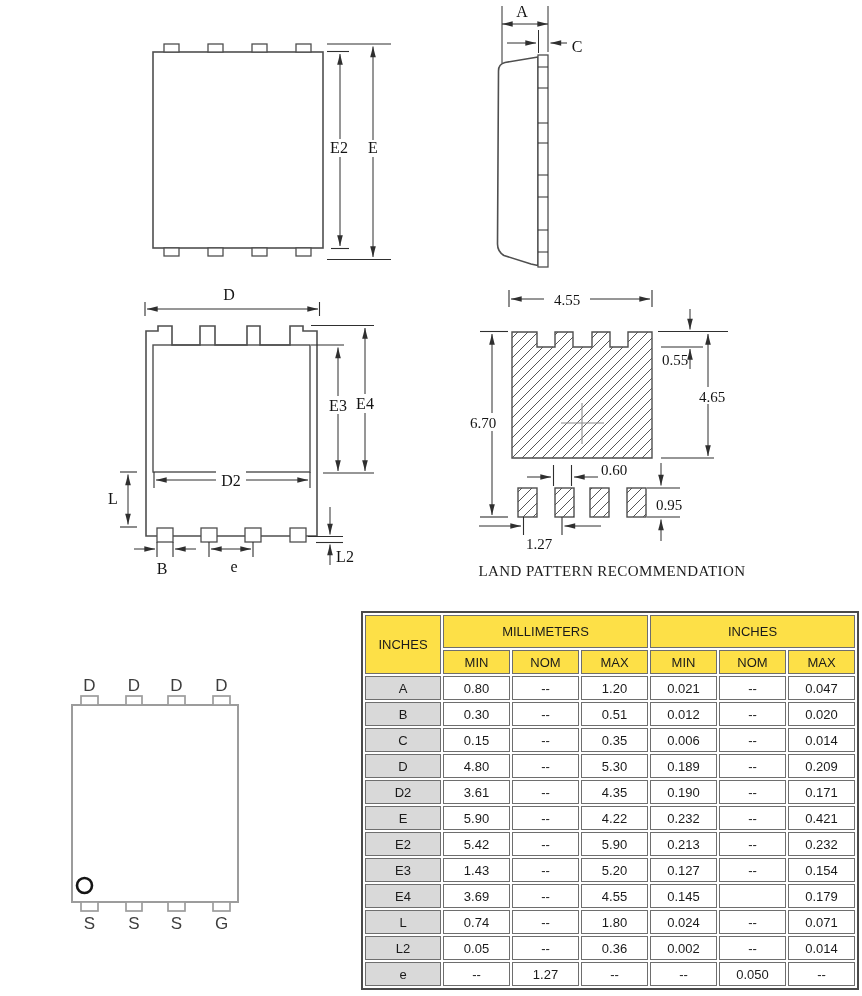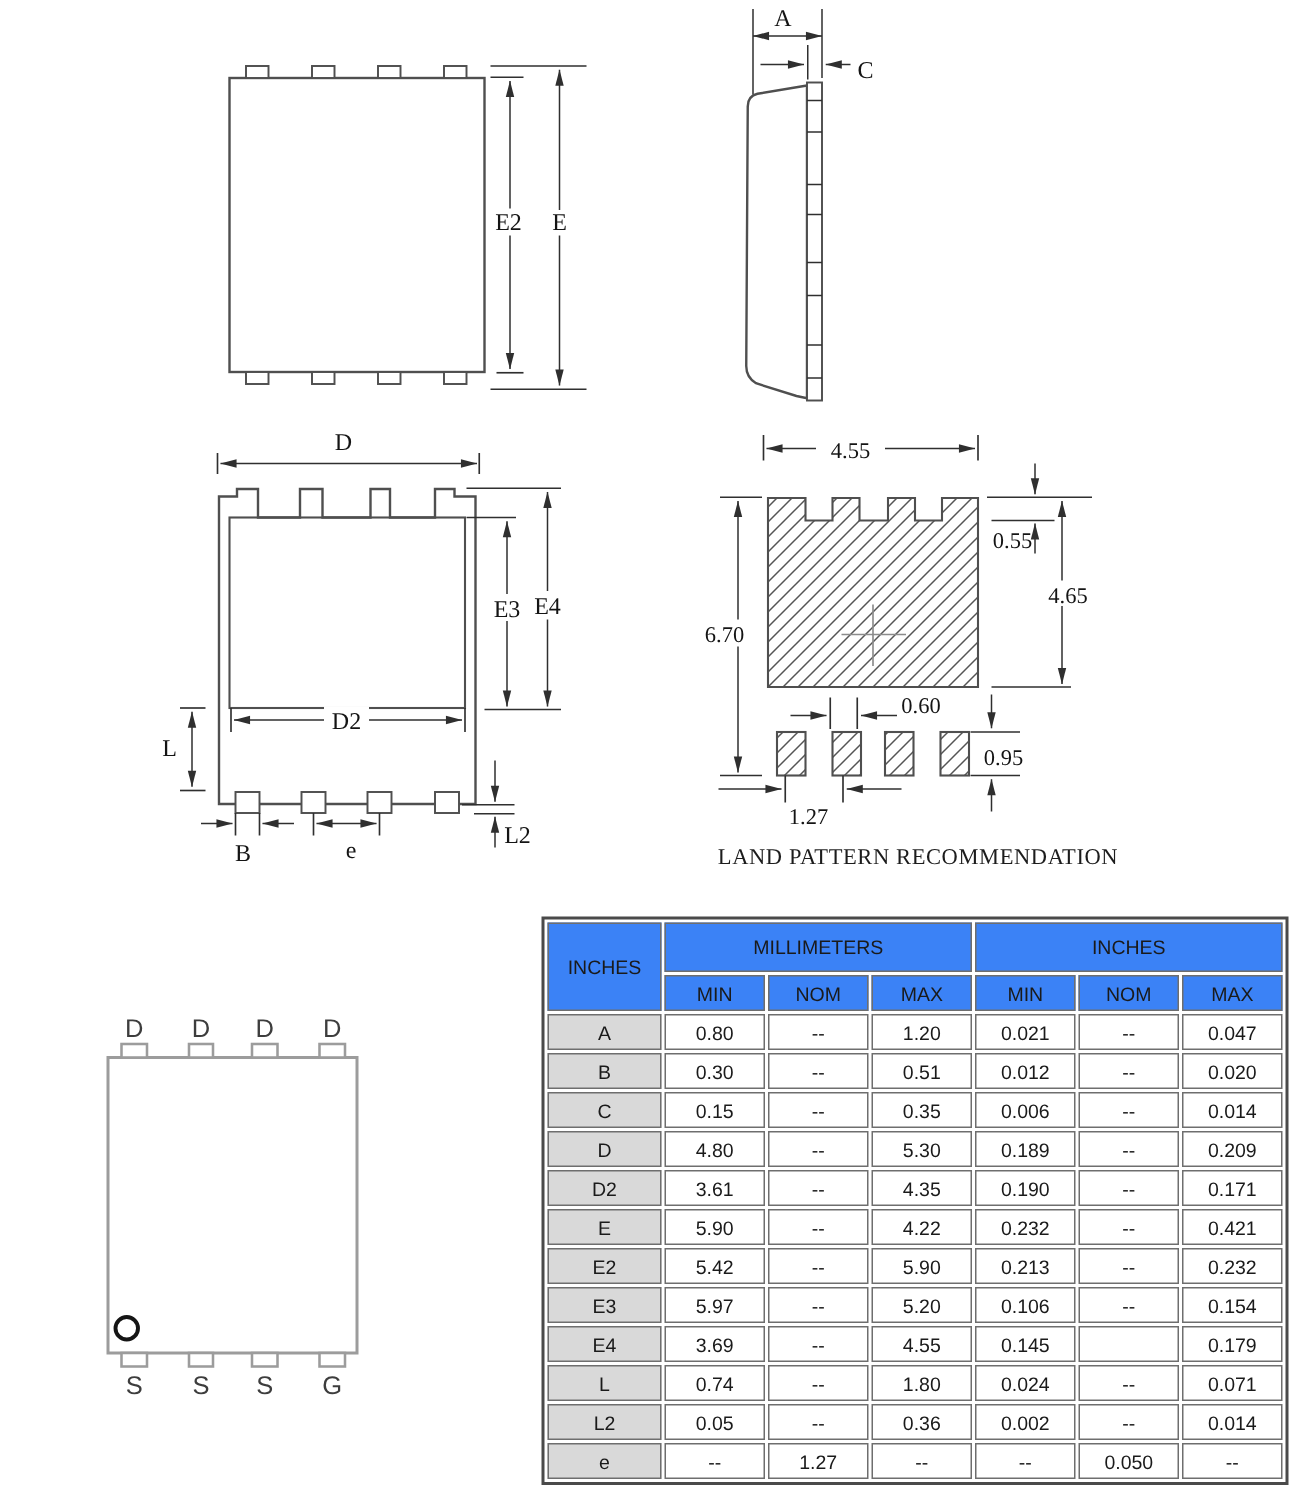--- a/index.html
+++ b/index.html
@@ -28,21 +28,21 @@
     position:absolute; left:361px; top:611px; width:497px;
     border-collapse:separate; border-spacing:2px; table-layout:fixed;
     background:#ffffff; border:2px solid #4a4a4a;
     font-family:"Liberation Sans", sans-serif; font-size:13px; color:#1a1a1a;
   }
   table.dim-table th, table.dim-table td {
     border:1px solid #6e6e6e; text-align:center; vertical-align:middle;
     padding:0; box-sizing:border-box; overflow:hidden; background:#ffffff;
     font-weight:normal;
   }
-  table.dim-table thead th { background:#3b82f6; }
+  table.dim-table thead th { background:#fde047; }
   table.dim-table td.sym   { background:#d9d9d9; }
   table.dim-table tr       { height:24px; }
   table.dim-table tr.grp-row { height:33px; }
 </style>
 </head>
 <body>
 
 <div class="stage">
 
 <svg class="drawing-layer" width="862" height="996" viewBox="0 0 862 996">
@@ -316,24 +316,24 @@
           <td class="sym">E2</td>
           <td>5.42</td>
           <td>--</td>
           <td>5.90</td>
           <td>0.213</td>
           <td>--</td>
           <td>0.232</td>
         </tr>
         <tr>
           <td class="sym">E3</td>
-          <td>5.97</td>
+          <td>1.43</td>
           <td>--</td>
           <td>5.20</td>
-          <td>0.106</td>
+          <td>0.127</td>
           <td>--</td>
           <td>0.154</td>
         </tr>
         <tr>
           <td class="sym">E4</td>
           <td>3.69</td>
           <td>--</td>
           <td>4.55</td>
           <td>0.145</td>
           <td></td>

